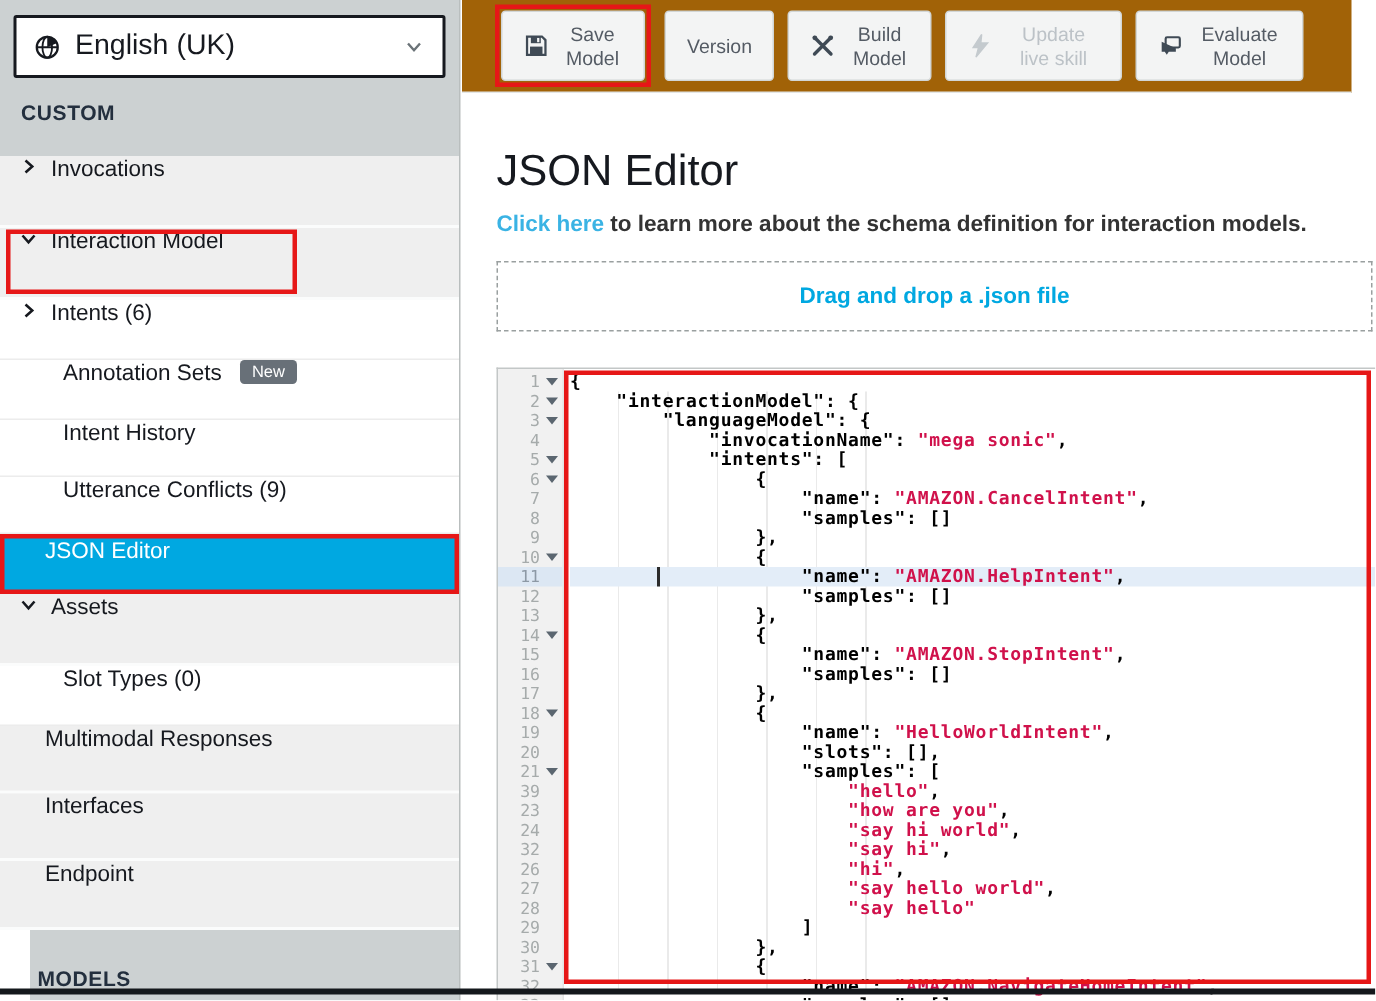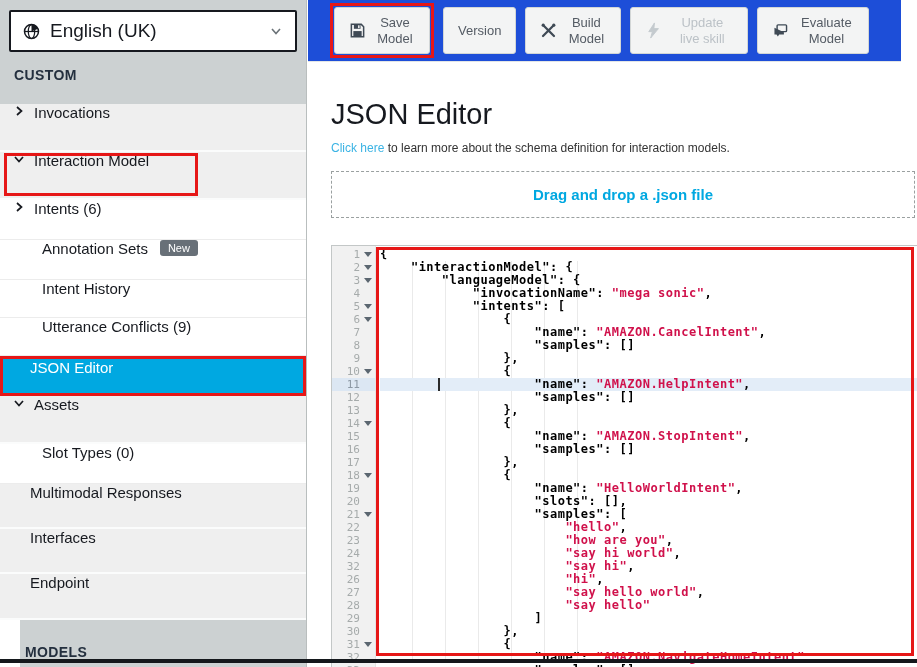--- a/index.html
+++ b/index.html
@@ -21,41 +21,41 @@
   .row-sub.with-chev{padding-left:12px;gap:8px;}
   .chev{width:14px;height:14px;flex:0 0 14px;display:flex;align-items:center;justify-content:center;}
   .badge-new{background:#687078;color:#fff;font-size:11px;padding:2px 8px;border-radius:3px;margin-left:12px;}
   .json-row{height:40px;background:#00a8e1;border:3px solid #e61717;color:#fff;padding-left:27px;}
   .models-band{flex:1;display:flex;align-items:center;margin-left:20px;}
   .models-band .custom-label{padding-top:16px;}
   .im-redbox{position:absolute;left:4px;top:1px;bottom:2px;width:194px;border:3px solid #e61717;
              box-sizing:border-box;pointer-events:none;}
 
   
-  .toolbar{position:absolute;left:308px;right:16px;top:0;height:62px;background:#1d4ed8;
+  .toolbar{position:absolute;left:308px;right:16px;top:0;height:62px;background:#a16207;
            border-bottom:1px solid #e3e6e6;display:flex;align-items:center;gap:9px;
            padding-left:22px;box-sizing:border-box;}
   .btn-wrap{position:relative;padding:4px;}
   .btn{display:flex;align-items:center;justify-content:center;gap:9px;background:#f3f4f4;
        border:1px solid #d2d6d6;border-radius:3px;color:#545b64;font-size:13px;
        height:47px;padding:0 14px;box-sizing:border-box;cursor:pointer;font-family:inherit;}
   .btn .lbl{line-height:1.2;text-align:center;}
   .lbl-save{width:40px;}
   .lbl-build{width:40px;}
   .lbl-update{width:62px;}
   .lbl-eval{width:56px;}
   .btn.disabled{color:#bcc2c7;cursor:default;}
   .btn.disabled svg{stroke:#c4cace;fill:#c4cace;}
   .save-redbox{position:absolute;inset:0;border:3px solid #e61717;pointer-events:none;}
   .icon16{width:17px;height:17px;flex:0 0 17px;}
 
   
   .content{position:absolute;left:308px;top:62px;right:0;bottom:0;background:#fff;}
   .page-title{font-size:29px;font-weight:400;color:#16191f;margin:36px 0 10px 23px;}
-  .desc{font-size:12px;color:#333;margin:0 0 16px 23px;}
+  .desc{font-size:15px;color:#333;margin:0 0 16px 23px;font-weight:bold;}
   .desc a{color:#3ab3e4;text-decoration:none;cursor:pointer;}
   .dropzone{height:47px;margin:0 2px 0 23px;border:1px dashed #9aa0a0;background:#fff;
             display:flex;align-items:center;justify-content:center;box-sizing:border-box;cursor:pointer;}
   .drop-label{color:#00a8e1;font-weight:bold;font-size:15px;}
 
   
   .editor{position:absolute;left:23px;top:183px;right:0;bottom:0;display:flex;overflow:hidden;
           border-top:1px solid #c3c7c7;border-left:1px solid #c3c7c7;background:#fff;}
   .gutter{width:44px;flex:0 0 44px;background:#f1f1f1;border-right:1px solid #e4e4e4;
           padding-top:2px;box-sizing:border-box;}
@@ -234,21 +234,21 @@
           <div class="gut-row">12</div>
           <div class="gut-row">13</div>
           <div class="gut-row">14<i class="fold"></i></div>
           <div class="gut-row">15</div>
           <div class="gut-row">16</div>
           <div class="gut-row">17</div>
           <div class="gut-row">18<i class="fold"></i></div>
           <div class="gut-row">19</div>
           <div class="gut-row">20</div>
           <div class="gut-row">21<i class="fold"></i></div>
-          <div class="gut-row">22</div>
+          <div class="gut-row">39</div>
           <div class="gut-row">23</div>
           <div class="gut-row">24</div>
           <div class="gut-row">32</div>
           <div class="gut-row">26</div>
           <div class="gut-row">27</div>
           <div class="gut-row">28</div>
           <div class="gut-row">29</div>
           <div class="gut-row">30</div>
           <div class="gut-row">31<i class="fold"></i></div>
           <div class="gut-row">32</div>

